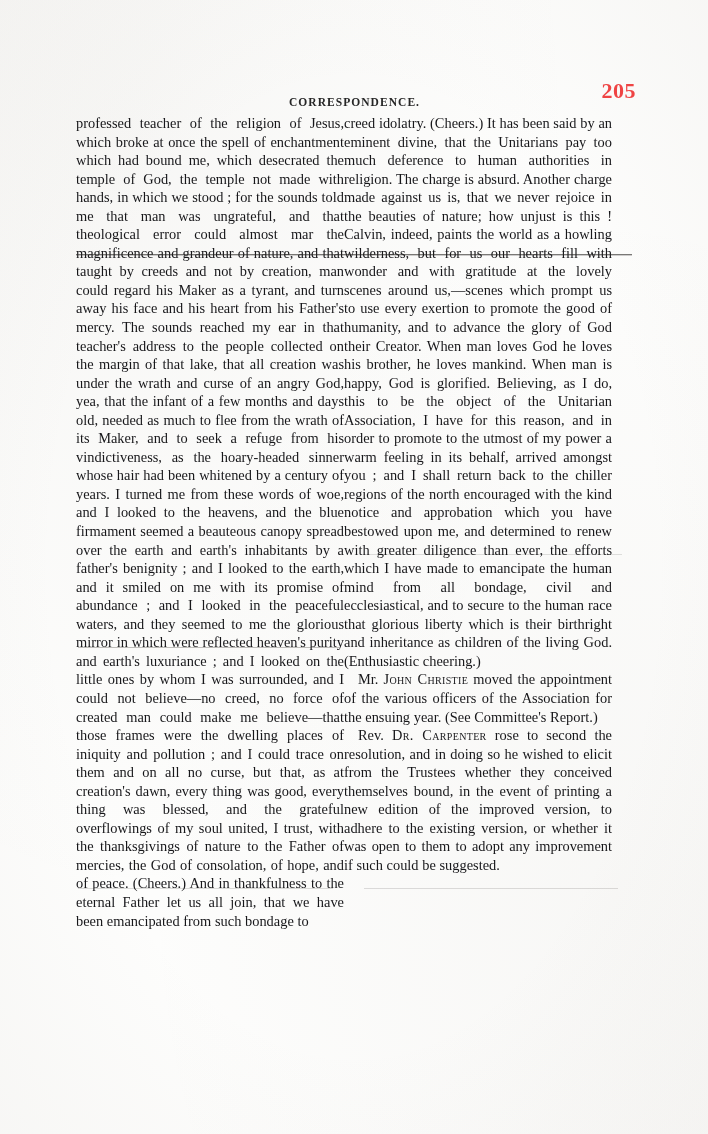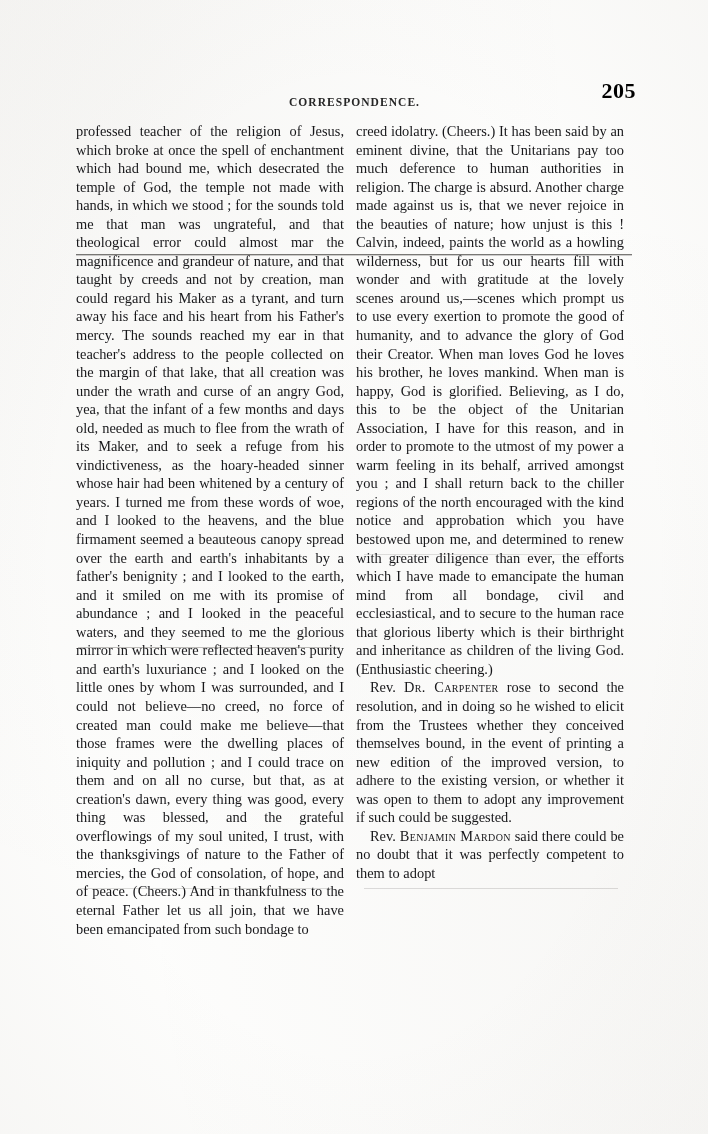--- a/index.html
+++ b/index.html
@@ -54,29 +54,28 @@
     text-indent: 1.05px;
     margin-top: 10px;
   }
   .head-folio {
     position: absolute;
     right: -4px;
     top: -6px;
     font-size: 22px;
     font-weight: 700;
     letter-spacing: 0.5px;
-    color: #000000;
+    color: #ef4444;
   }
 
   
   .columns {
     position: relative;
-    margin-top: 8px;
+    margin-top: 0;
     display: flex;
-    gap: 12px;
     font-family: Liberation Serif, serif;
   }
   .col {
     width: 268px;
     flex: 0 0 268px;
   }
 
   .col p {
     margin: 0;
     font-size: 14.4px;
@@ -137,24 +136,24 @@
 
     <div class="columns">
 
       <div class="col">
         <p>professed teacher of the religion of Jesus, which broke at once the spell of enchantment which had bound me, which desecrated the temple of God, the temple not made with hands, in which we stood ; for the sounds told me that man was ungrateful, and that theological error could almost mar the magnificence and grandeur of nature, and that taught by creeds and not by creation, man could regard his Maker as a tyrant, and turn away his face and his heart from his Father's mercy. The sounds reached my ear in that teacher's address to the people collected on the margin of that lake, that all creation was under the wrath and curse of an angry God, yea, that the infant of a few months and days old, needed as much to flee from the wrath of its Maker, and to seek a refuge from his vindictiveness, as the hoary-headed sinner whose hair had been whitened by a century of years. I turned me from these words of woe, and I looked to the heavens, and the blue firmament seemed a beauteous canopy spread over the earth and earth's inhabitants by a father's benignity ; and I looked to the earth, and it smiled on me with its promise of abundance ; and I looked in the peaceful waters, and they seemed to me the glorious mirror in which were reflected heaven's purity and earth's luxuriance ; and I looked on the little ones by whom I was surrounded, and I could not believe—no creed, no force of created man could make me believe—that those frames were the dwelling places of iniquity and pollution ; and I could trace on them and on all no curse, but that, as at creation's dawn, every thing was good, every thing was blessed, and the grateful overflowings of my soul united, I trust, with the thanksgivings of nature to the Father of mercies, the God of consolation, of hope, and of peace. (Cheers.) And in thankfulness to the eternal Father let us all join, that we have been emancipated from such bondage to</p>
       </div>
 
       <div class="col">
         <p>creed idolatry. (Cheers.) It has been said by an eminent divine, that the Unitarians pay too much deference to human authorities in religion. The charge is absurd. Another charge made against us is, that we never rejoice in the beauties of nature; how unjust is this ! Calvin, indeed, paints the world as a howling wilderness, but for us our hearts fill with wonder and with gratitude at the lovely scenes around us,—scenes which prompt us to use every exertion to promote the good of humanity, and to advance the glory of God their Creator. When man loves God he loves his brother, he loves mankind. When man is happy, God is glorified. Believing, as I do, this to be the object of the Unitarian Association, I have for this reason, and in order to promote to the utmost of my power a warm feeling in its behalf, arrived amongst you ; and I shall return back to the chiller regions of the north encouraged with the kind notice and approbation which you have bestowed upon me, and determined to renew with greater diligence than ever, the efforts which I have made to emancipate the human mind from all bondage, civil and ecclesiastical, and to secure to the human race that glorious liberty which is their birthright and inheritance as children of the living God. (Enthusiastic cheering.)</p>
 
+        <p class="indent"><span>Mr. </span><span class="smallcaps">John Christie</span><span> moved the appointment of the various officers of the Association for the ensuing year. (See Committee's Report.)</span></p>
 
         <p class="indent"><span>Rev. </span><span class="smallcaps">Dr. Carpenter</span><span> rose to second the resolution, and in doing so he wished to elicit from the Trustees whether they conceived themselves bound, in the event of printing a new edition of the improved version, to adhere to the existing version, or whether it was open to them to adopt any improvement if such could be suggested.</span></p>
 
-        <p class="indent"><span>Rev. </span><span class="smallcaps">Benjamin Mardon</span><span> said there could be no doubt that it was perfectly competent to them to adopt</span></p>
       </div>
 
     </div>
 
     <div class="scan-line a"></div>
     <div class="scan-line b"></div>
 
     <div class="scan-mark" style="left:2px; top:563px; width:262px;"></div>
     <div class="scan-mark" style="left:2px; top:804px; width:255px; opacity:.55;"></div>
     <div class="scan-mark" style="left:288px; top:470px; width:258px; opacity:.45;"></div>

